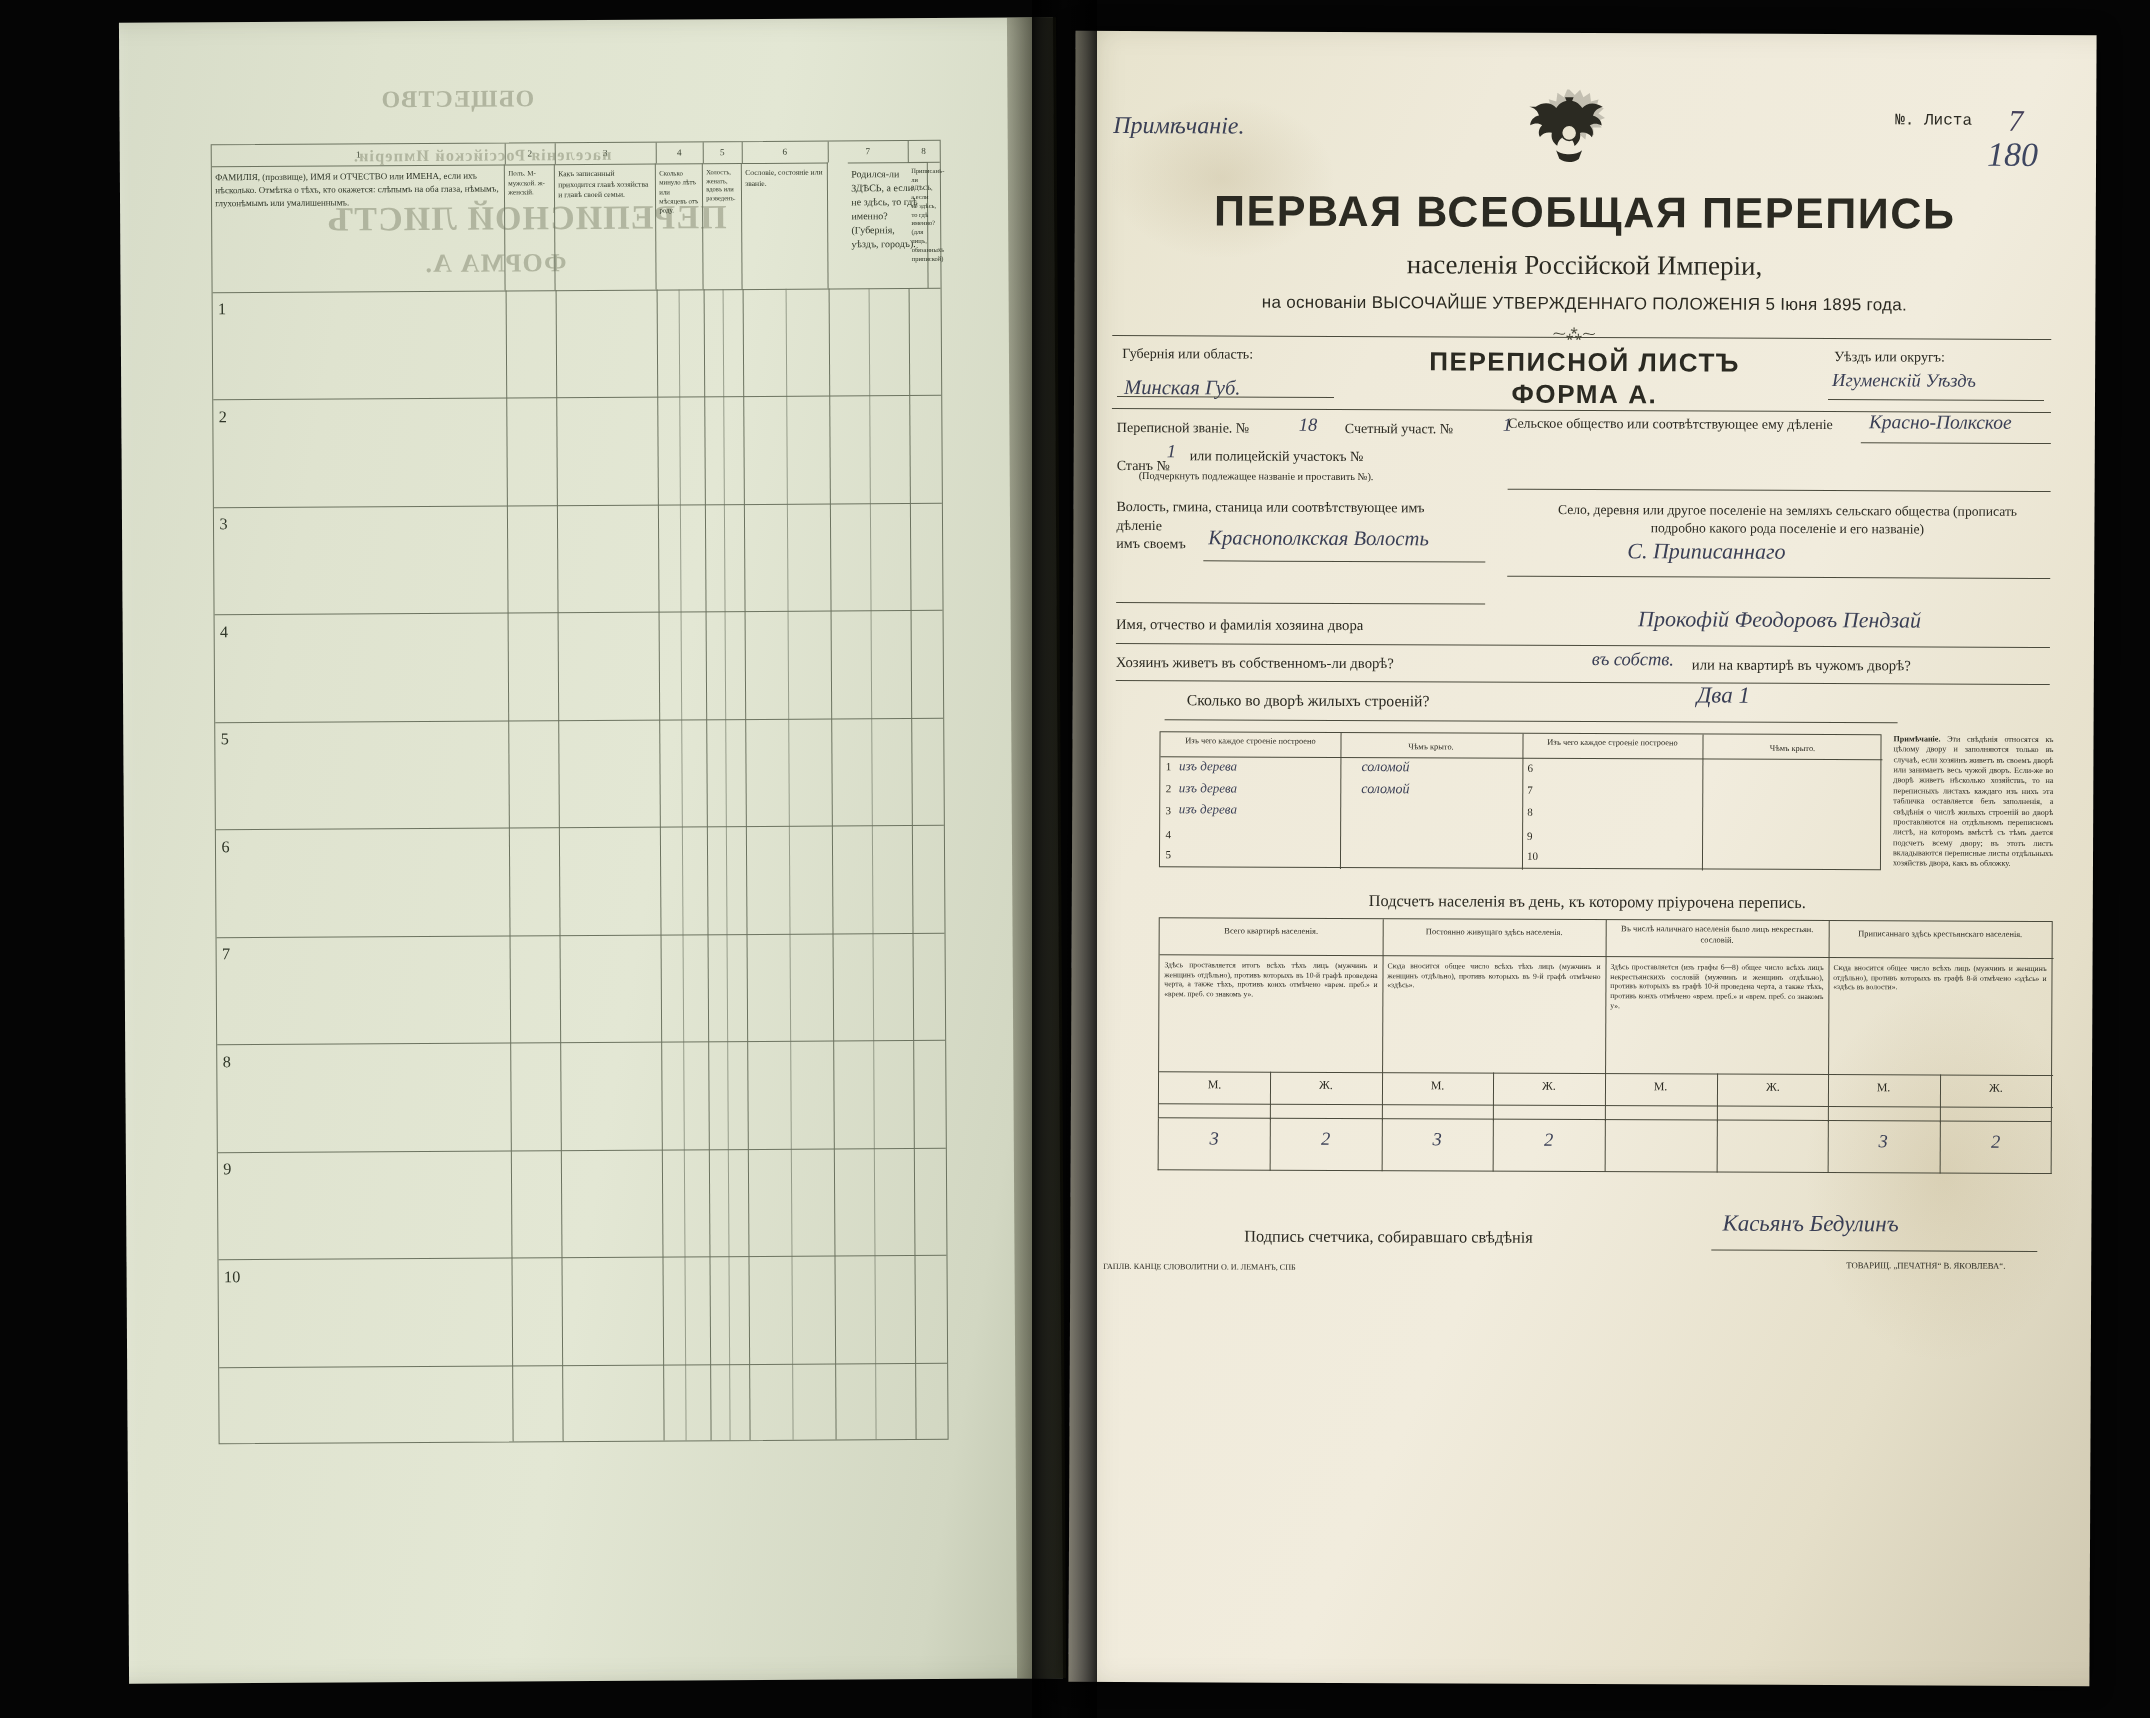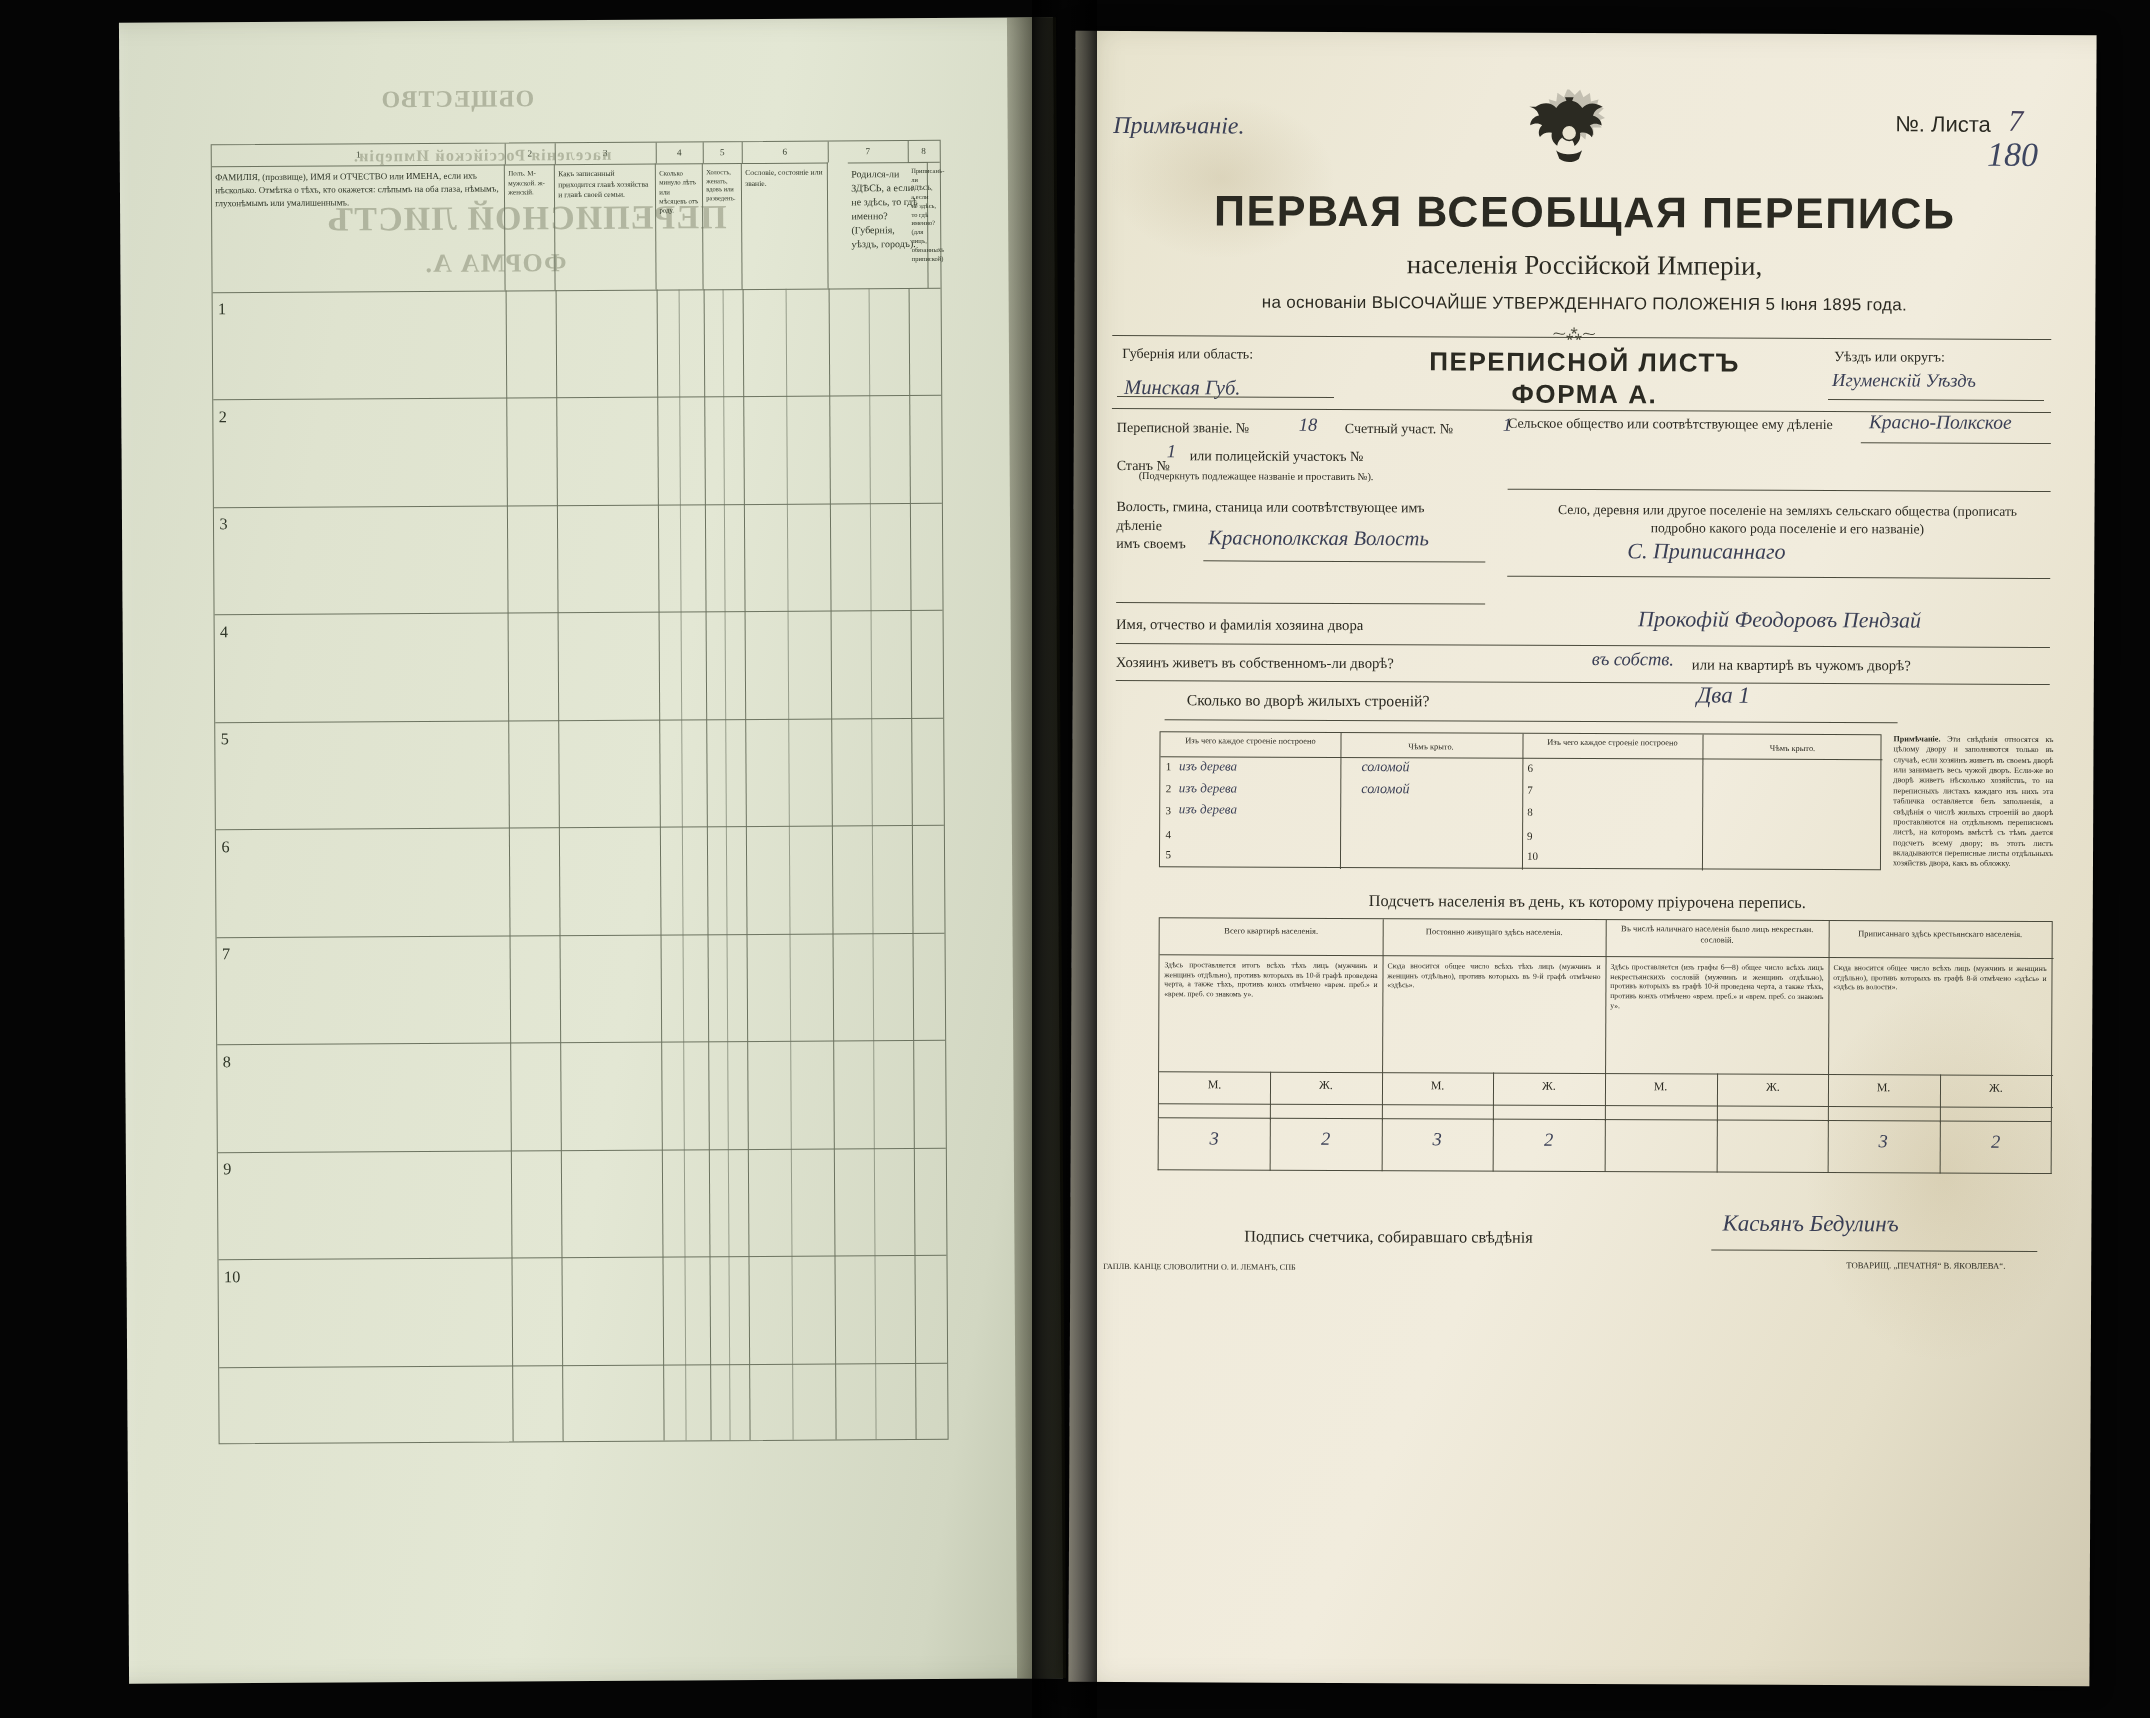--- a/index.html
+++ b/index.html
@@ -157,21 +157,21 @@
         <g fill="#2b2a22">
           <path d="M120 16 l10 10 10-10 6 14 12-8 2 16 14-4-4 14 14 2-10 10 12 8-14 6 8 12-16 0 2 14-14-6-2 14-12-10-10 12-10-12-12 10-2-14-14 6 2-14-16 0 8-12-14-6 12-8-10-10 14-2-4-14 14 4 2-16 12 8 6-14z" opacity=".22"></path>
           <path d="M58 48c14-10 30-8 38 2 6-10 16-14 24-14s18 4 24 14c8-10 24-12 38-2-10 2-16 8-18 16 10 2 16 10 16 18-8-4-16-4-22 0 6 6 8 14 4 22-6-8-14-10-22-8 2 10-2 18-10 24-2-10-8-16-16-18-8 2-14 8-16 18-8-6-12-14-10-24-8-2-16 0-22 8-4-8-2-16 4-22-6-4-14-4-22 0 0-8 6-16 16-18-2-8-8-14-18-16z"></path>
           <path d="M112 30h16l-4 10h-8z"></path>
           <circle cx="120" cy="96" r="14" fill="#e9e3d0" stroke="#2b2a22" stroke-width="3"></circle>
           <path d="M96 128c10 10 38 10 48 0l-6 16c-12 8-24 8-36 0z"></path>
         </g>
       </svg>
     </div>
 
-    <div class="rp ink" style="left:820px;top:77px;font-size:22px;font-family:Liberation Sans, sans-serif;">№. Листа</div>
+    <div class="rp ink" style="left:820px;top:77px;font-size:16px;font-family:Liberation Mono, monospace;">№. Листа</div>
     <div class="rp hand" style="left:933px;top:69px;font-size:30px;color:#45405a;">7</div>
     <div class="rp hand" style="left:912px;top:101px;font-size:34px;color:#3e4660;text-align:right;">180</div>
 
     <div class="rp title-main" style="left:65px;top:155px;width:890px;text-align:center;font-size:43px;">ПЕРВАЯ ВСЕОБЩАЯ ПЕРЕПИСЬ</div>
     <div class="rp sub1" style="left:65px;top:217px;width:890px;text-align:center;font-size:27px;">населенія Россійской Имперіи,</div>
     <div class="rp smallcaps" style="left:65px;top:261px;width:890px;text-align:center;font-size:17px;letter-spacing:0.3px;">на основаніи ВЫСОЧАЙШЕ УТВЕРЖДЕННАГО ПОЛОЖЕНІЯ 5 Іюня 1895 года.</div>
     <div class="rp" style="left:478px;top:290px;font-size:14px;color:#4a4a3c;">⁓⁂⁓</div>
 
     <div class="rp ink" style="left:48px;top:315px;font-size:14px;">Губернія или область:</div>
     <div class="rp hand" style="left:50px;top:345px;font-size:20.6px;">Минская Губ.</div>

